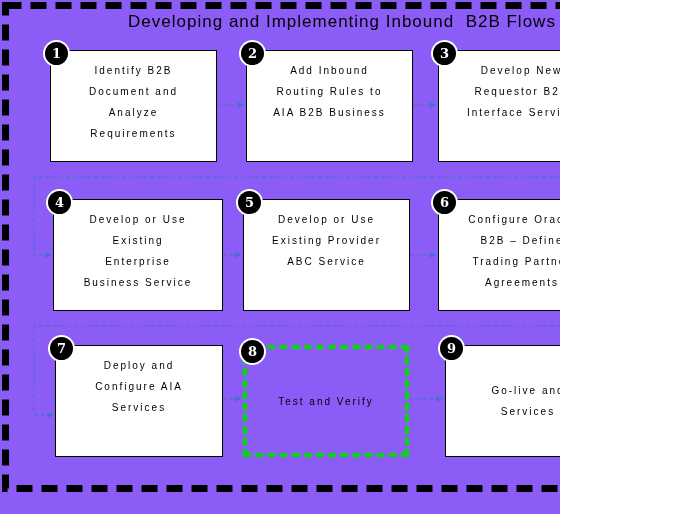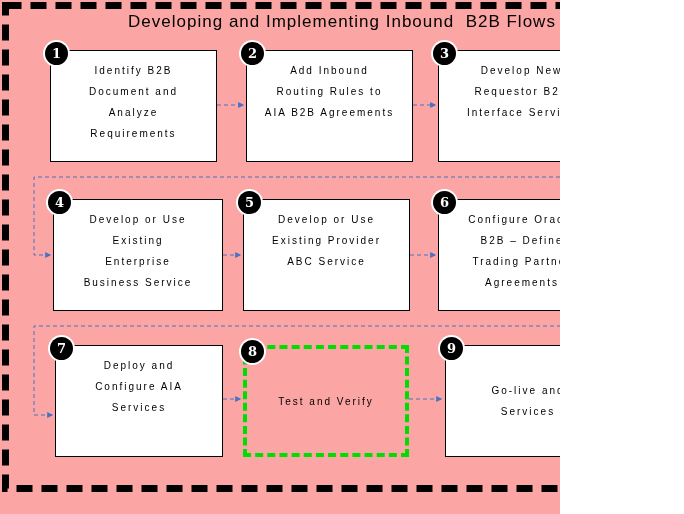--- a/index.html
+++ b/index.html
@@ -1,17 +1,17 @@
 <!DOCTYPE html>
 <html><head>
 <meta charset="utf-8">
 <style>
   html,body{margin:0;padding:0;background:#fff;}
   .page{
-    position:relative;width:560px;height:514px;background:#fca5a5;overflow:hidden;
+    position:relative;width:560px;height:514px;background:#8b5cf6;overflow:hidden;
     font-family:"Liberation Sans",sans-serif;color:#000;
   }
   svg.canvas{position:absolute;left:0;top:0;}
   .title{
     position:absolute;left:0;top:12px;width:684px;text-align:center;
     font-size:17px;letter-spacing:1px;white-space:pre;
   }
   .step{position:absolute;background:#fff;border:1px solid #000;box-sizing:border-box;}
   .step .label{
     position:absolute;left:0;top:0;right:0;bottom:0;padding-top:9px;
@@ -69,21 +69,21 @@
     <div class="label">Identify B2B
 Document and
 Analyze
 Requirements</div>
   </div>
 
   <div class="step b2">
     <div class="badge">2</div>
     <div class="label">Add Inbound
 Routing Rules to
-AIA B2B Agreements</div>
+AIA B2B Business</div>
   </div>
 
   <div class="step b3">
     <div class="badge">3</div>
     <div class="label">Develop New
 Requestor B2B
 Interface Service</div>
   </div>
 
   <div class="step b4">

